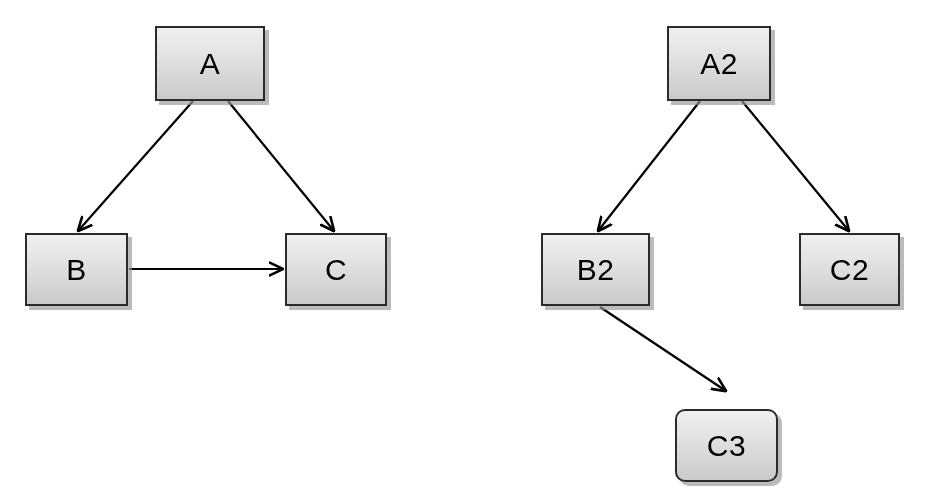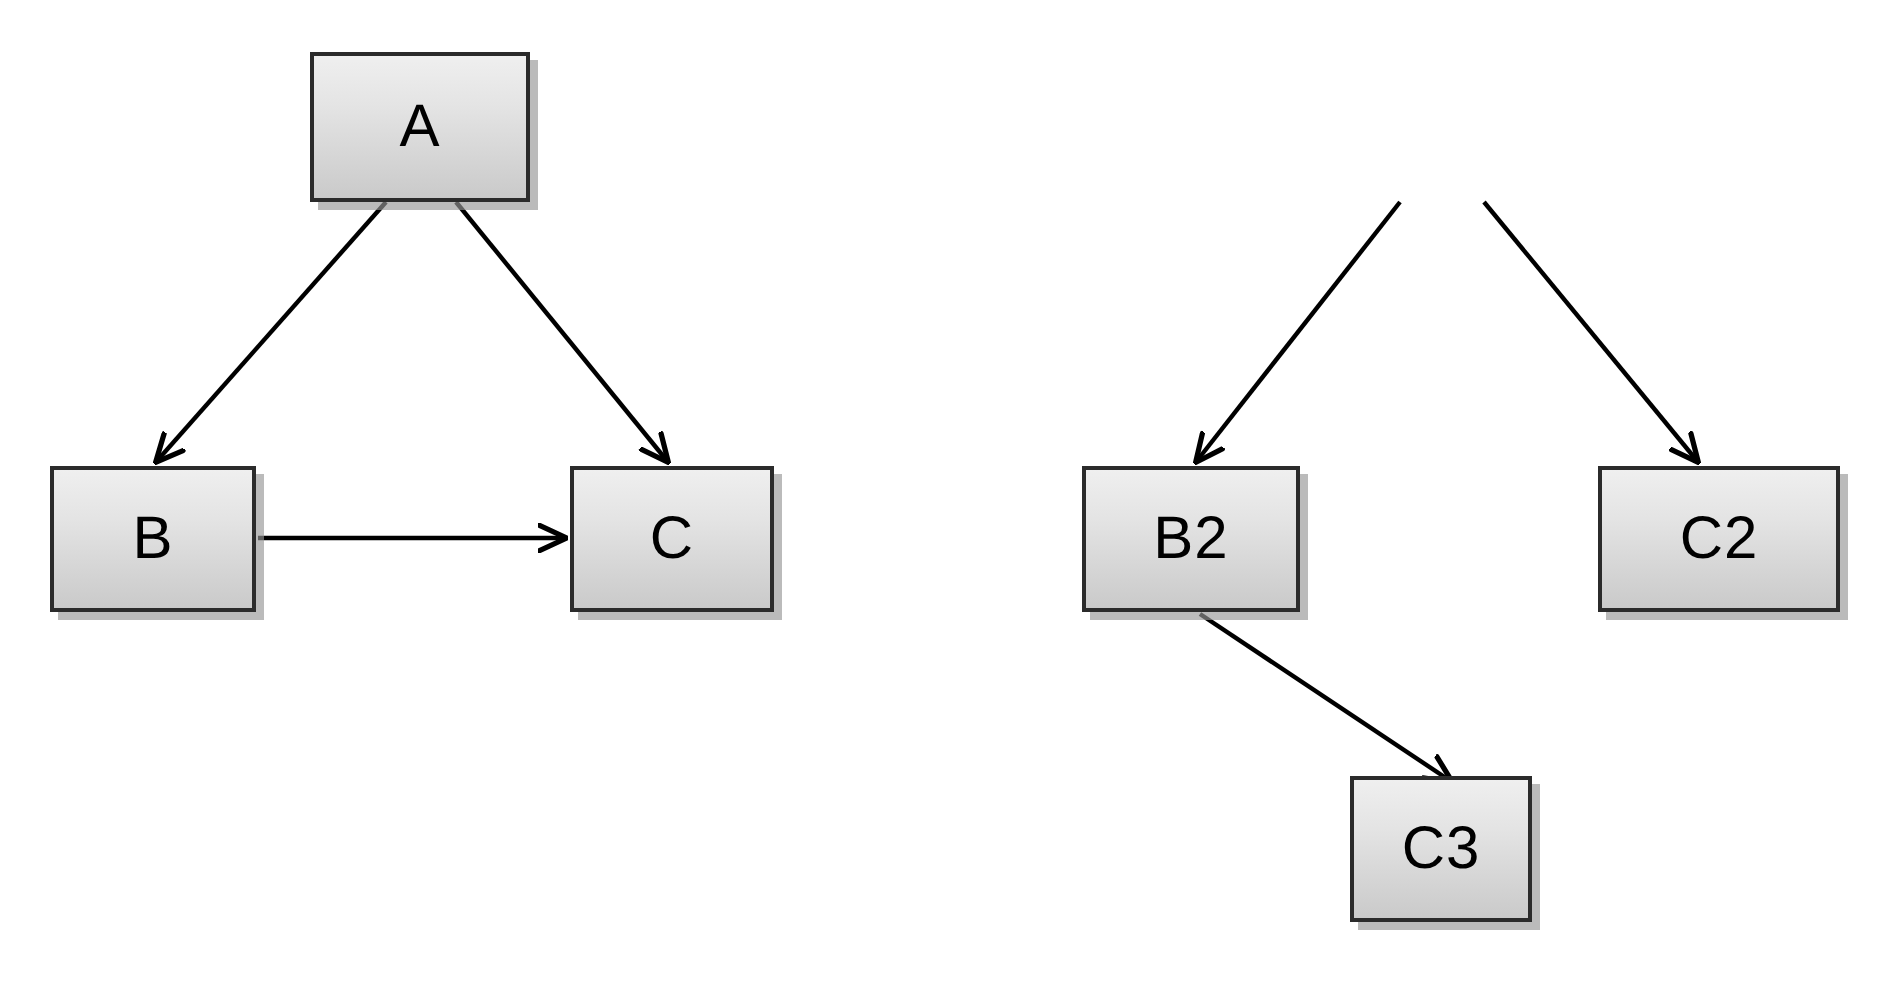--- a/index.html
+++ b/index.html
@@ -69,23 +69,26 @@
 
   <div class="node" style="left: 155px; top: 26px; width: 110px; height: 75px;">
     <span class="node-label">A</span>
   </div>
   <div class="node" style="left: 25px; top: 233px; width: 103px; height: 73px;">
     <span class="node-label">B</span>
   </div>
   <div class="node" style="left: 285px; top: 233px; width: 102px; height: 73px;">
     <span class="node-label">C</span>
   </div>
+  <div class="node" style="left: 667px; top: 26px; width: 104px; height: 75px;">
+    <span class="node-label">A2</span>
+  </div>
   <div class="node" style="left: 541px; top: 233px; width: 109px; height: 73px;">
     <span class="node-label">B2</span>
   </div>
-  <div class="node" style="left: 799px; top: 233px; width: 121px; height: 73px;">
+  <div class="node" style="left: 799px; top: 233px; width: 101px; height: 73px;">
     <span class="node-label">C2</span>
   </div>
-  <div class="node" style="left: 675px; top: 388px; width: 91px; height: 73px;">
+  <div class="node" style="left: 675px; top: 409px; width: 103px; height: 73px; border-radius: 10px;">
     <span class="node-label">C3</span>
   </div>
 
 </div>
 
 </body></html>

